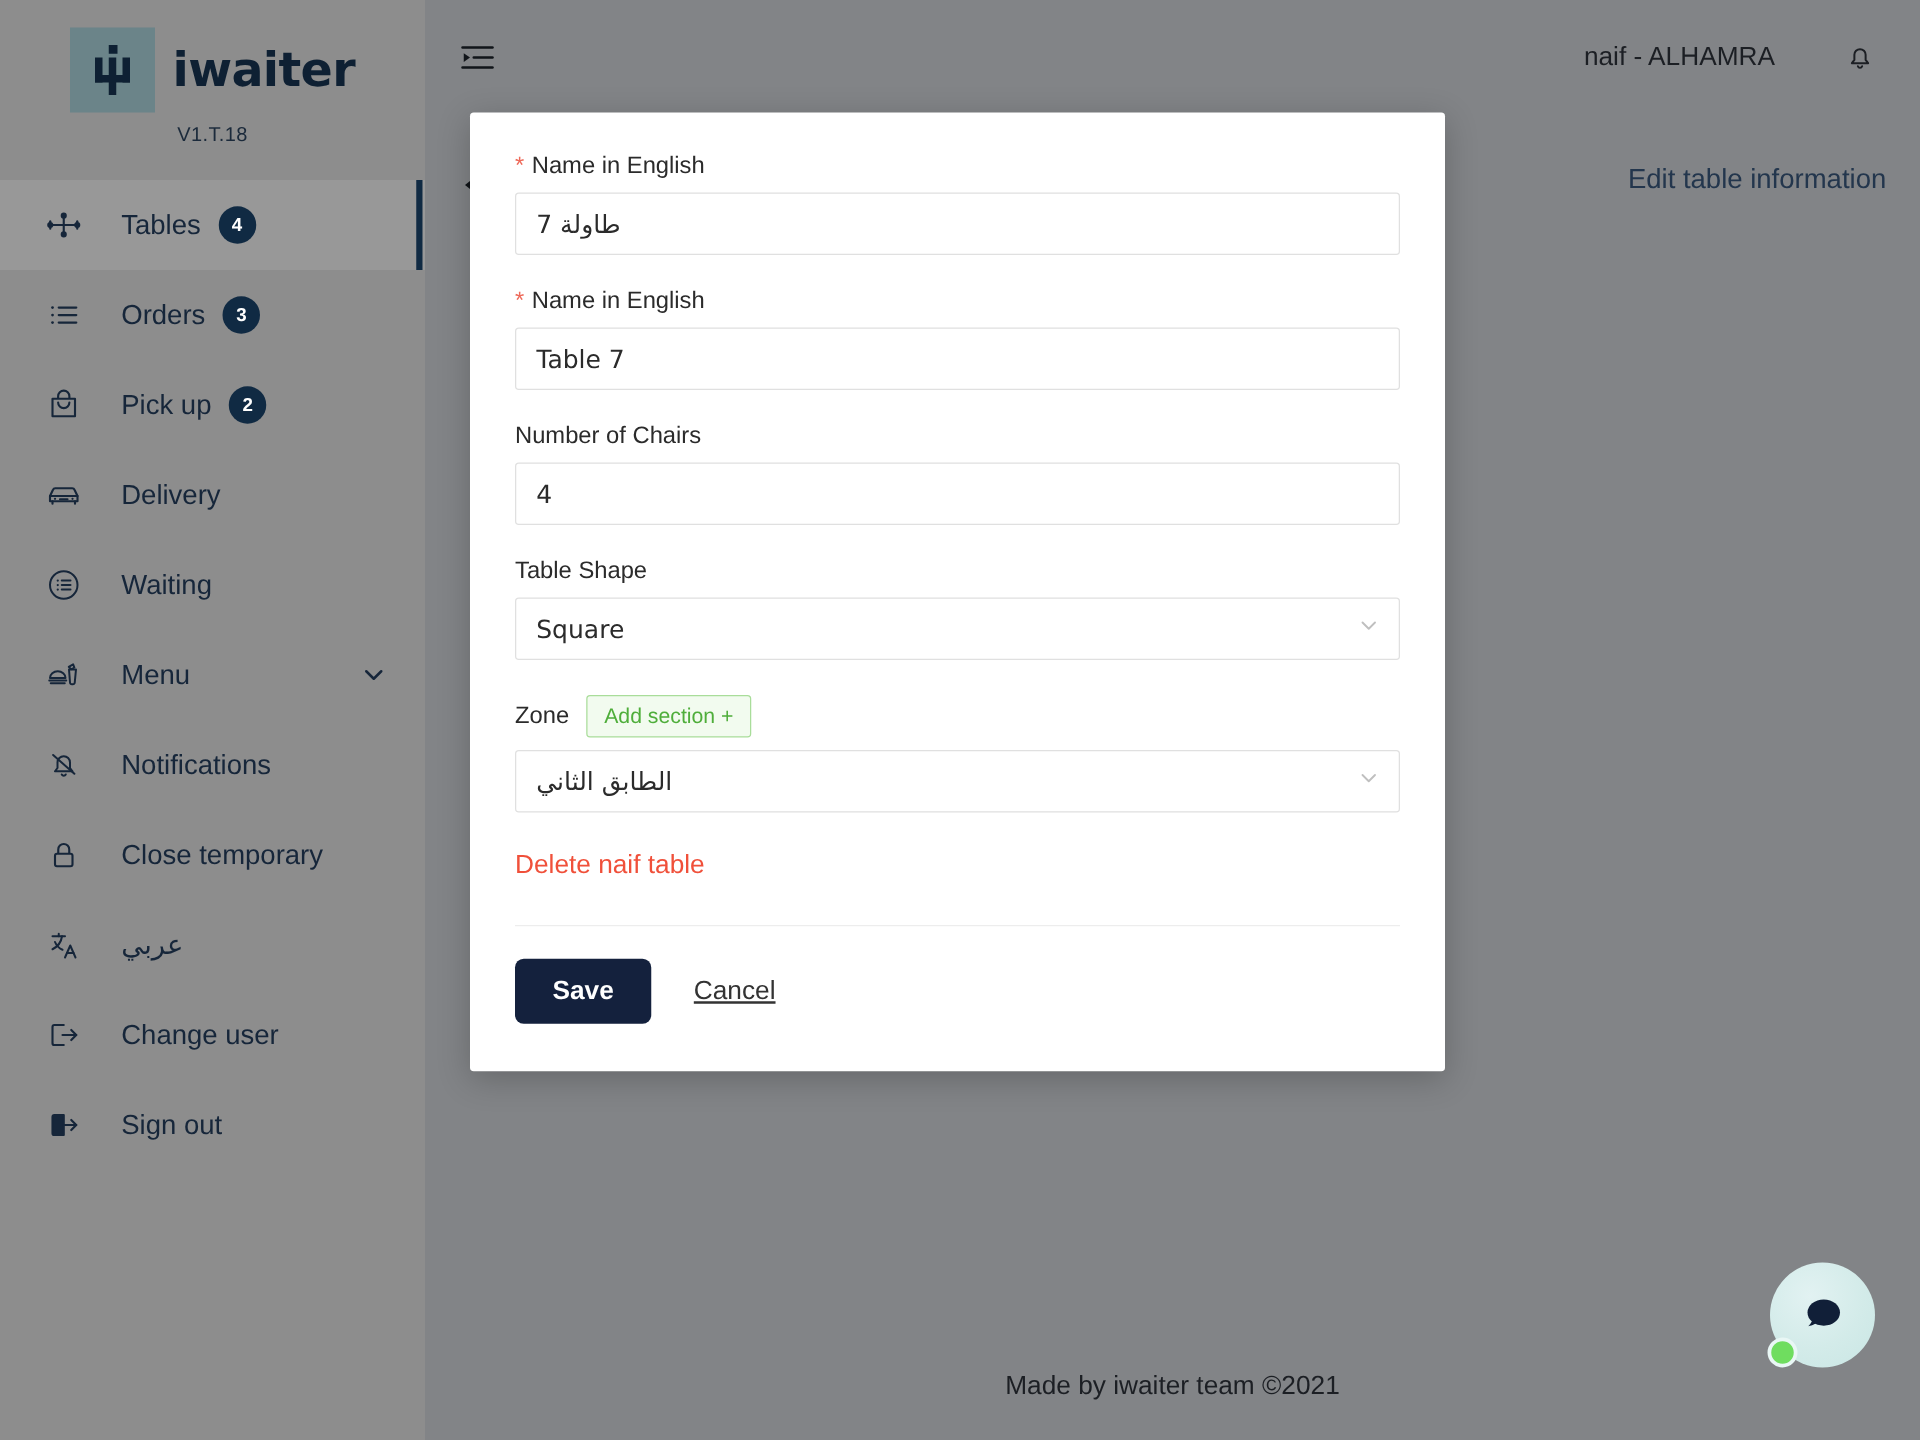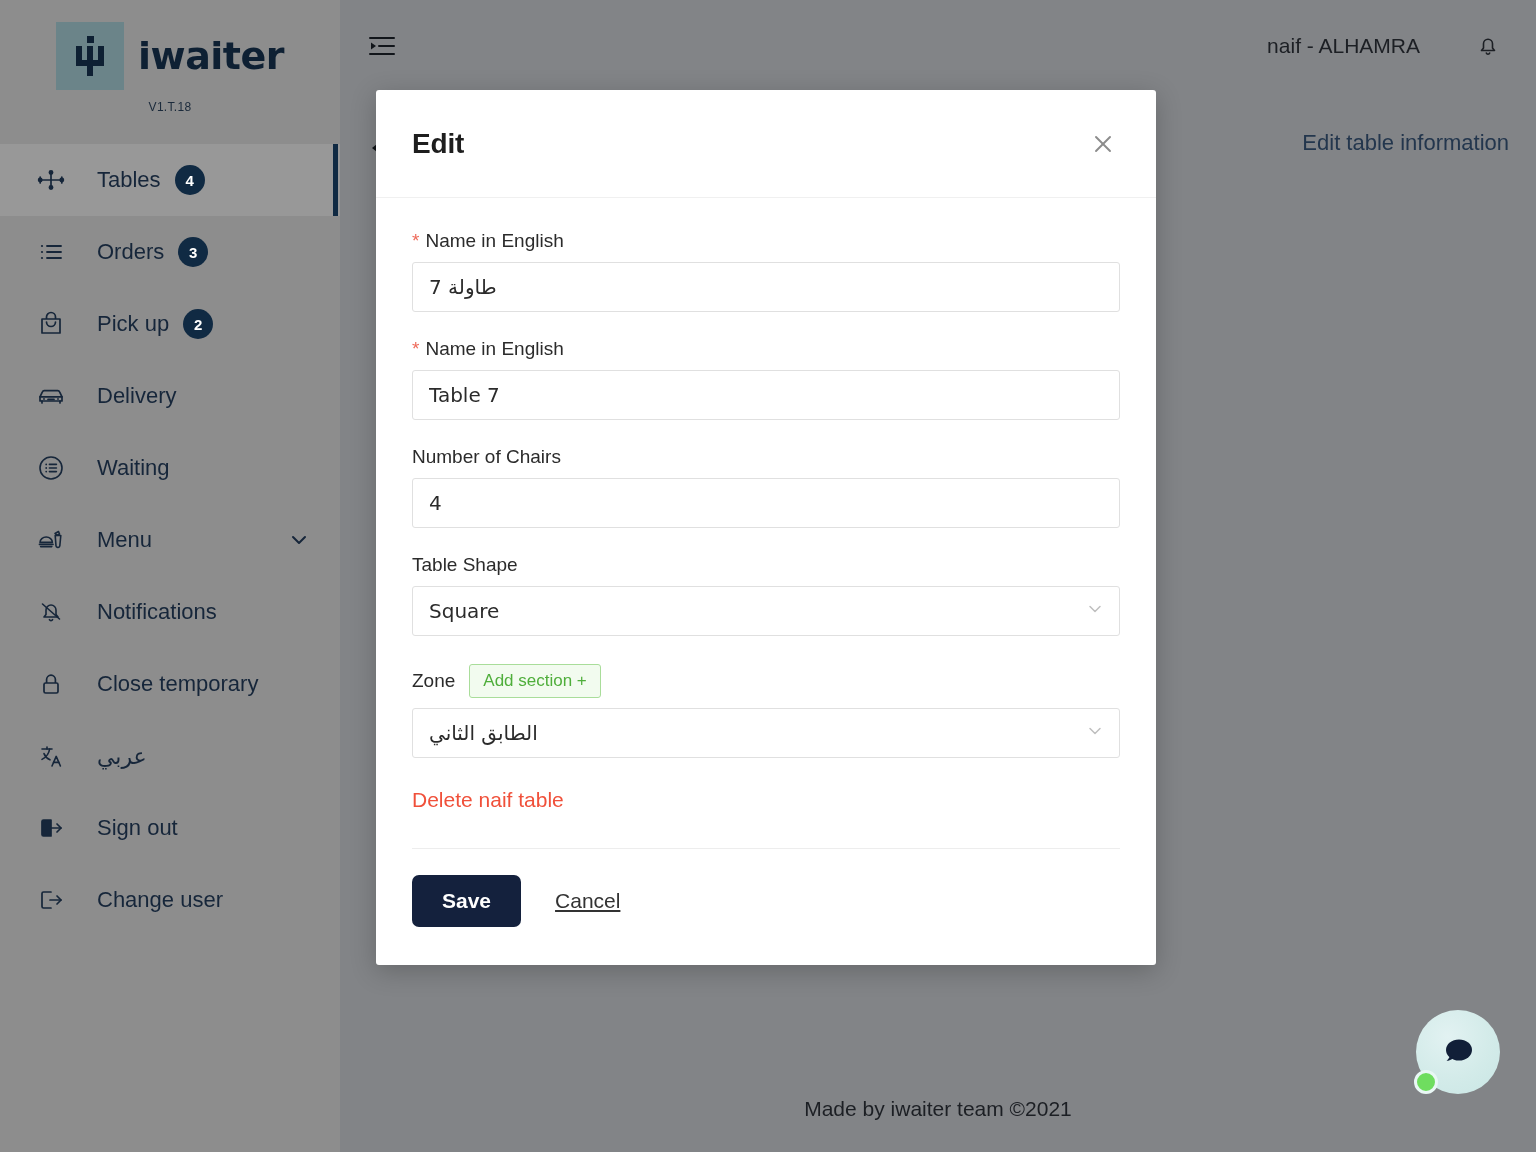--- a/index.html
+++ b/index.html
@@ -36,21 +36,21 @@
     display: flex; align-items: center; justify-content: center;
   }
   .logo-mark svg { display: block; }
   .logo-text {
     font-size: 38px; font-weight: 700; letter-spacing: -0.5px;
     color: #0e2033;
     font-family: "DejaVu Sans", sans-serif;
   }
   .version {
     margin-top: 10px;
-    font-size: 12px; color: #1b2a3b; letter-spacing: 0.3px; text-align: right;
+    font-size: 16px; color: #1b2a3b; letter-spacing: 0.3px; text-align: right;
   }
 
   .nav { margin-top: 4px; }
   .nav-item {
     position: relative;
     display: flex; align-items: center;
     height: 72px;
     padding-left: 34px;
     gap: 0;
     color: #16263a;
@@ -426,37 +426,37 @@
             <path d="M15 24l4.2-9.6L23.4 24"></path>
             <line x1="16.6" y1="20.4" x2="21.8" y2="20.4"></line>
           </svg>
         </span>
         <span class="nav-label rtl">عربي</span>
       </div>
 
       <div class="nav-item">
         <span class="nav-icon">
           <svg width="28" height="28" viewBox="0 0 28 28" fill="none" stroke="#16263a" stroke-width="1.7" stroke-linecap="round" stroke-linejoin="round">
+            <path d="M14 6H6.5A1.5 1.5 0 0 0 5 7.5v13A1.5 1.5 0 0 0 6.5 22H14"></path>
+            <line x1="13" y1="14" x2="24" y2="14"></line>
+            <polyline points="20,10 24,14 20,18"></polyline>
+          </svg>
+        </span>
+        <span class="nav-label">Change user</span>
+      </div>
+
+      <div class="nav-item">
+        <span class="nav-icon">
+          <svg width="28" height="28" viewBox="0 0 28 28" fill="none" stroke="#16263a" stroke-width="1.7" stroke-linecap="round" stroke-linejoin="round">
             <path d="M14 6H6.5A1.5 1.5 0 0 0 5 7.5v13A1.5 1.5 0 0 0 6.5 22H14z" fill="#16263a"></path>
             <line x1="14" y1="14" x2="24" y2="14"></line>
             <polyline points="20,10 24,14 20,18"></polyline>
           </svg>
         </span>
         <span class="nav-label">Sign out</span>
-      </div>
-
-      <div class="nav-item">
-        <span class="nav-icon">
-          <svg width="28" height="28" viewBox="0 0 28 28" fill="none" stroke="#16263a" stroke-width="1.7" stroke-linecap="round" stroke-linejoin="round">
-            <path d="M14 6H6.5A1.5 1.5 0 0 0 5 7.5v13A1.5 1.5 0 0 0 6.5 22H14"></path>
-            <line x1="13" y1="14" x2="24" y2="14"></line>
-            <polyline points="20,10 24,14 20,18"></polyline>
-          </svg>
-        </span>
-        <span class="nav-label">Change user</span>
       </div>
 
     </nav>
   </aside>
 
   <section class="main">
 
     <div class="topbar">
       <div class="fold-btn">
         <svg width="30" height="26" viewBox="0 0 30 26" fill="none" stroke="#11151a" stroke-width="2" stroke-linecap="round">
@@ -498,29 +498,20 @@
           <path d="M12 22c-1.5 3.5-3.5 5-3.5 5s4.5-0.6 7-3z" fill="#111f38"></path>
         </svg>
       </div>
       <div class="chat-dot"></div>
     </div>
 
   </section>
 
   <div class="modal">
 
-    <div class="modal-header">
-      <div class="modal-title">Edit</div>
-      <div class="modal-close">
-        <svg width="26" height="26" viewBox="0 0 26 26" fill="none" stroke="#8c8c8c" stroke-width="1.9" stroke-linecap="round">
-          <line x1="6" y1="6" x2="20" y2="20"></line>
-          <line x1="20" y1="6" x2="6" y2="20"></line>
-        </svg>
-      </div>
-    </div>
 
     <div class="modal-body">
 
       
       <div class="field">
         <div class="field-label">
           <span class="req-star">*</span>
           <span>Name in English</span>
         </div>
         <input class="f-input ar" type="text" value="طاولة 7" style="">

